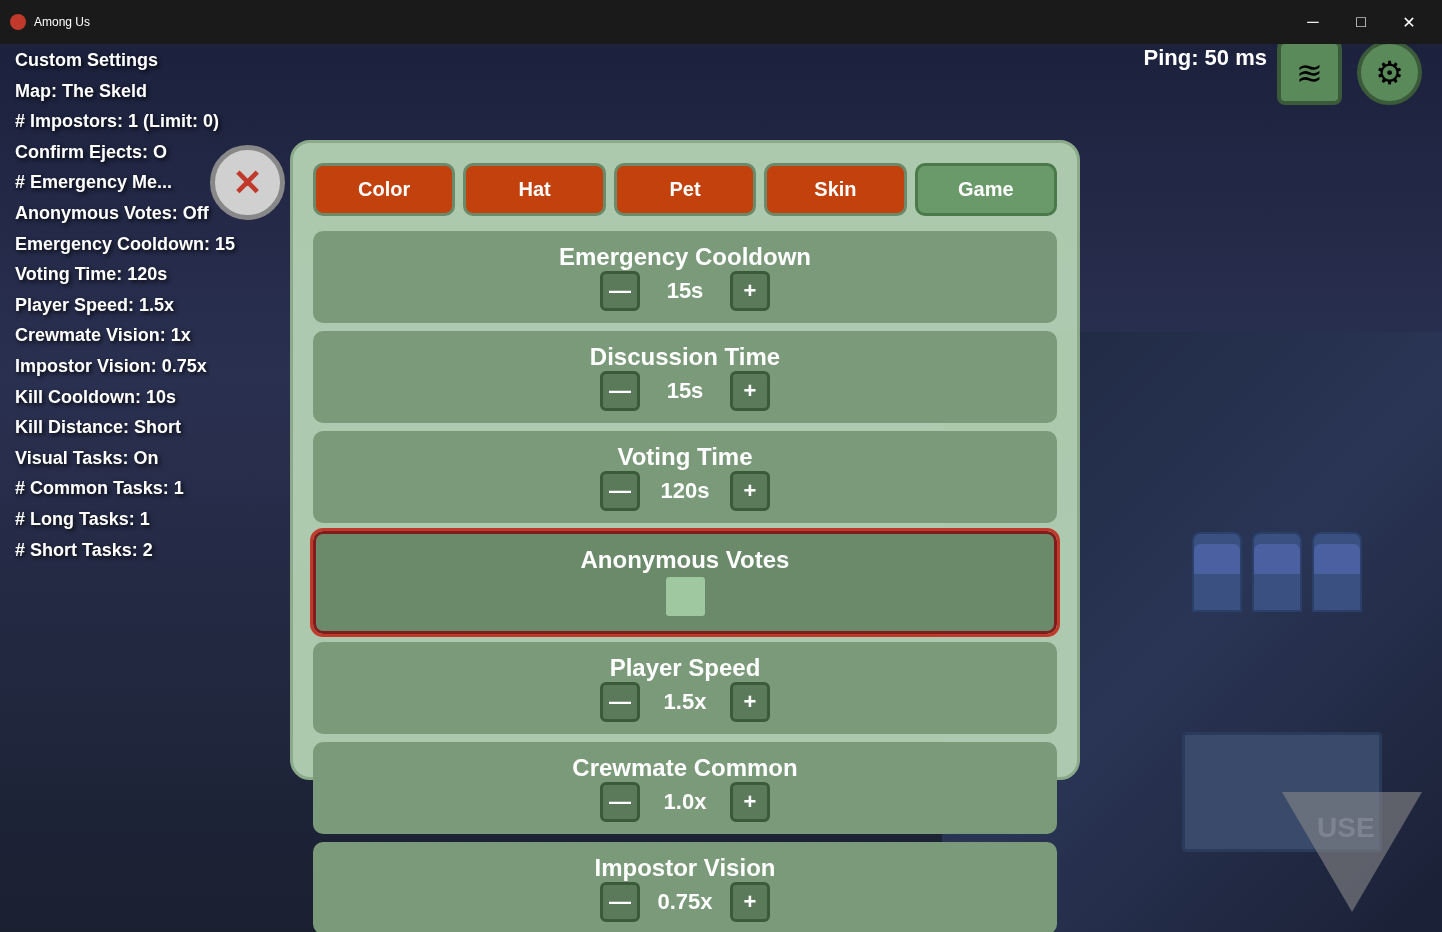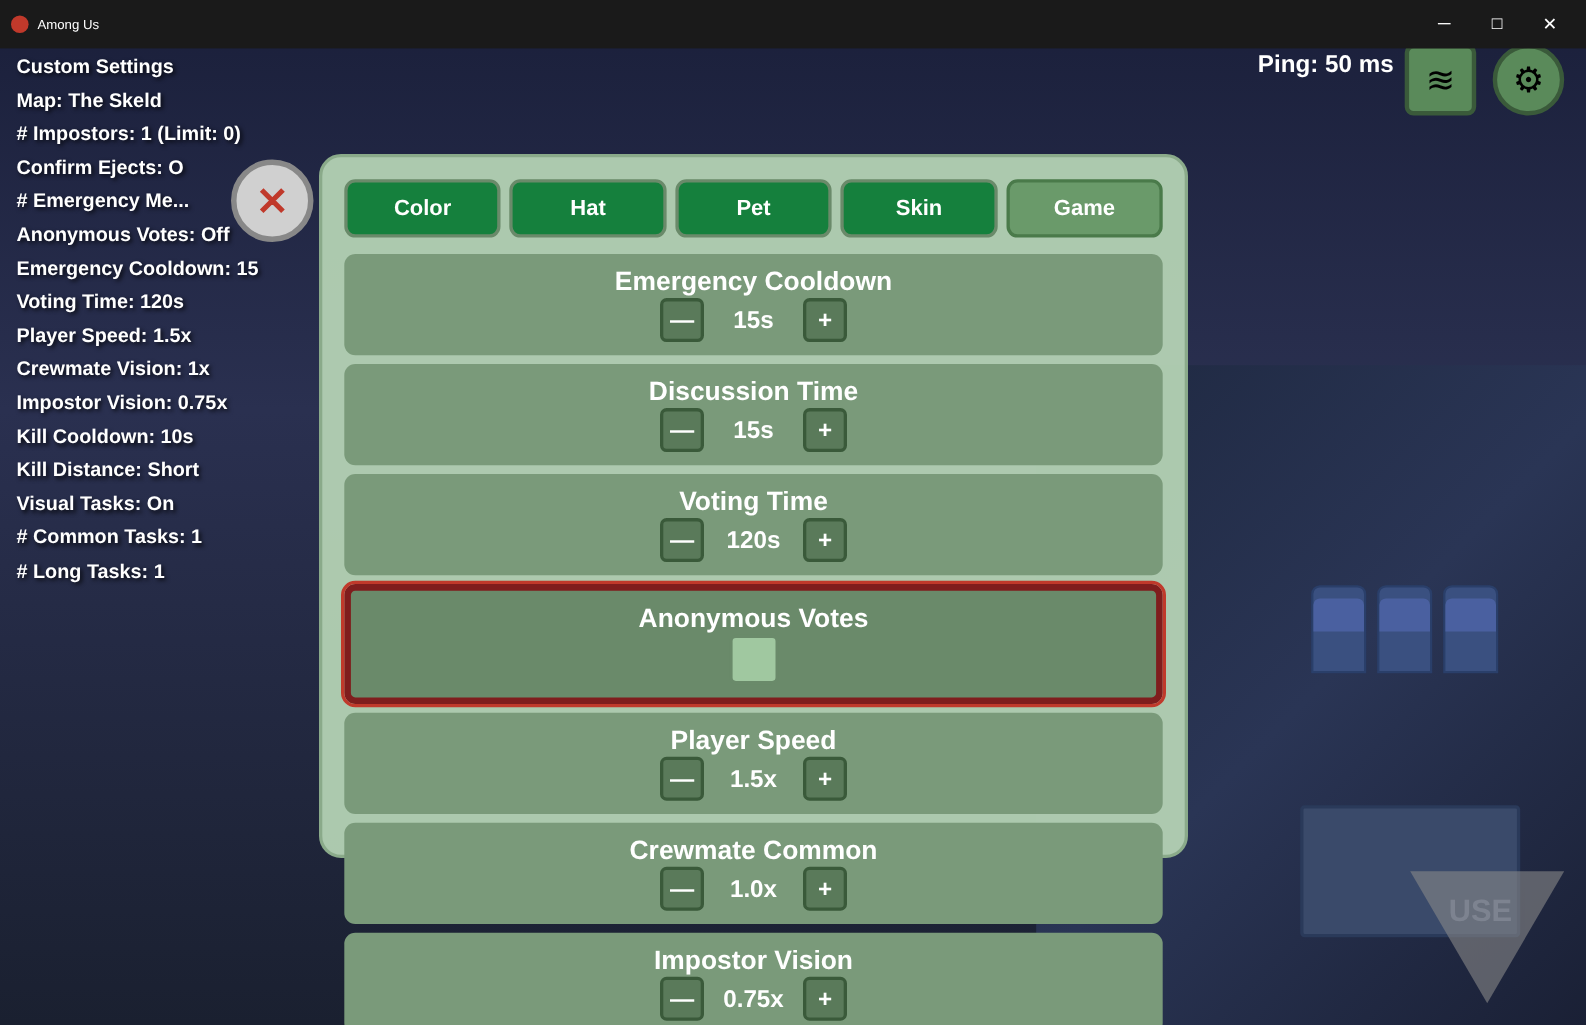--- a/index.html
+++ b/index.html
@@ -213,21 +213,21 @@
     
     .tab-bar {
       display: flex;
       gap: 8px;
       margin-bottom: 15px;
     }
 
     .tab-btn {
       flex: 1;
       padding: 12px 8px;
-      background: #15803d;
+      background: #c2410c;
       border: 3px solid #6a8a6a;
       border-radius: 10px;
       color: white;
       font-size: 20px;
       font-weight: bold;
       font-family: 'Arial Black', Arial, sans-serif;
       cursor: pointer;
       text-align: center;
     }
 
@@ -248,21 +248,21 @@
       align-items: center;
       background: #7a9a7a;
       border-radius: 10px;
       padding: 12px 20px;
       min-height: 65px;
       flex-direction: column;
     }
 
     .setting-row.highlighted {
       background: #6a8a6a;
-      border: 6px solid #7f1d1d;
+      border: 3px solid #7f1d1d;
       outline: 3px solid #c0392b;
     }
 
     .setting-label {
       flex: 1;
       color: white;
       font-size: 24px;
       font-weight: bold;
       font-family: 'Arial Black', Arial, sans-serif;
     }
@@ -418,20 +418,21 @@
   <div>Emergency Cooldown: 15</div>
   <div>Voting Time: 120s</div>
   <div>Player Speed: 1.5x</div>
   <div>Crewmate Vision: 1x</div>
   <div>Impostor Vision: 0.75x</div>
   <div>Kill Cooldown: 10s</div>
   <div>Kill Distance: Short</div>
   <div>Visual Tasks: On</div>
   <div># Common Tasks: 1</div>
   <div># Long Tasks: 1</div>
+  <div># Short Tasks: 2</div>
 </div>
 
 <div class="close-btn">
   <span>✕</span>
 </div>
 
 <div class="wirch-text">Wirch</div>
 
 <div class="modal-overlay">
 

